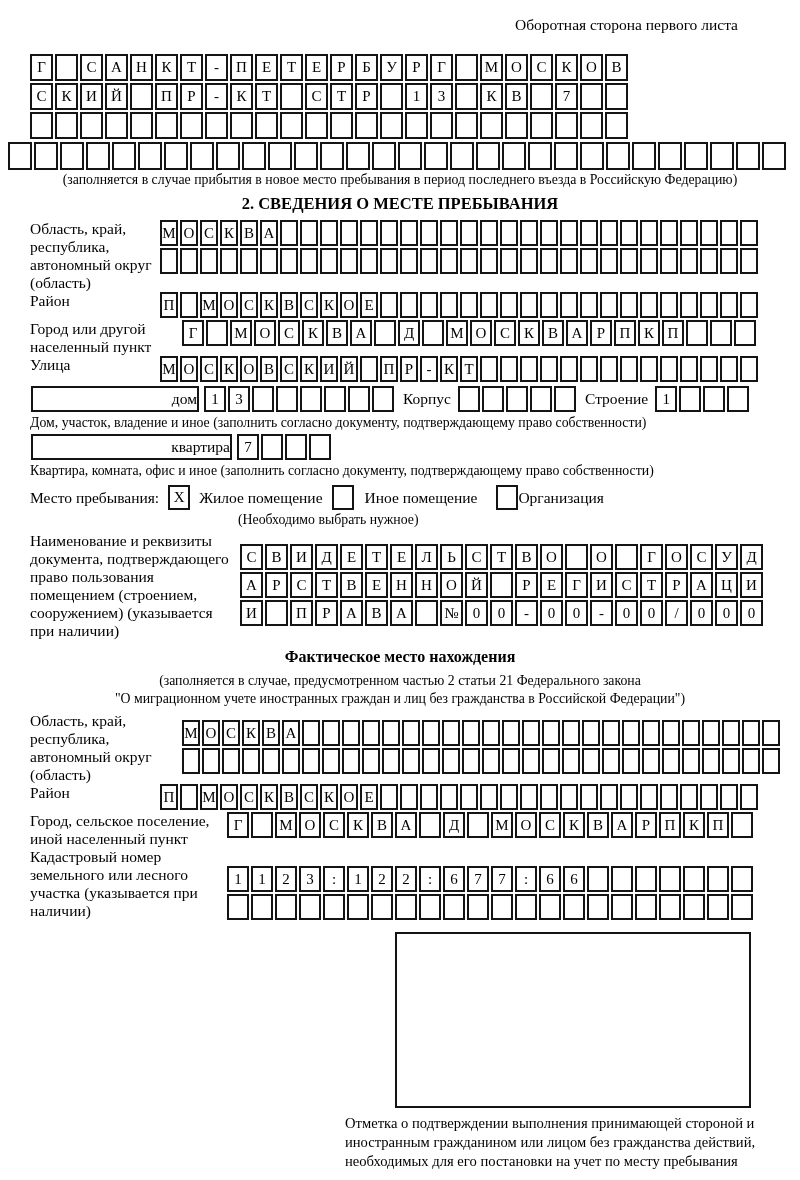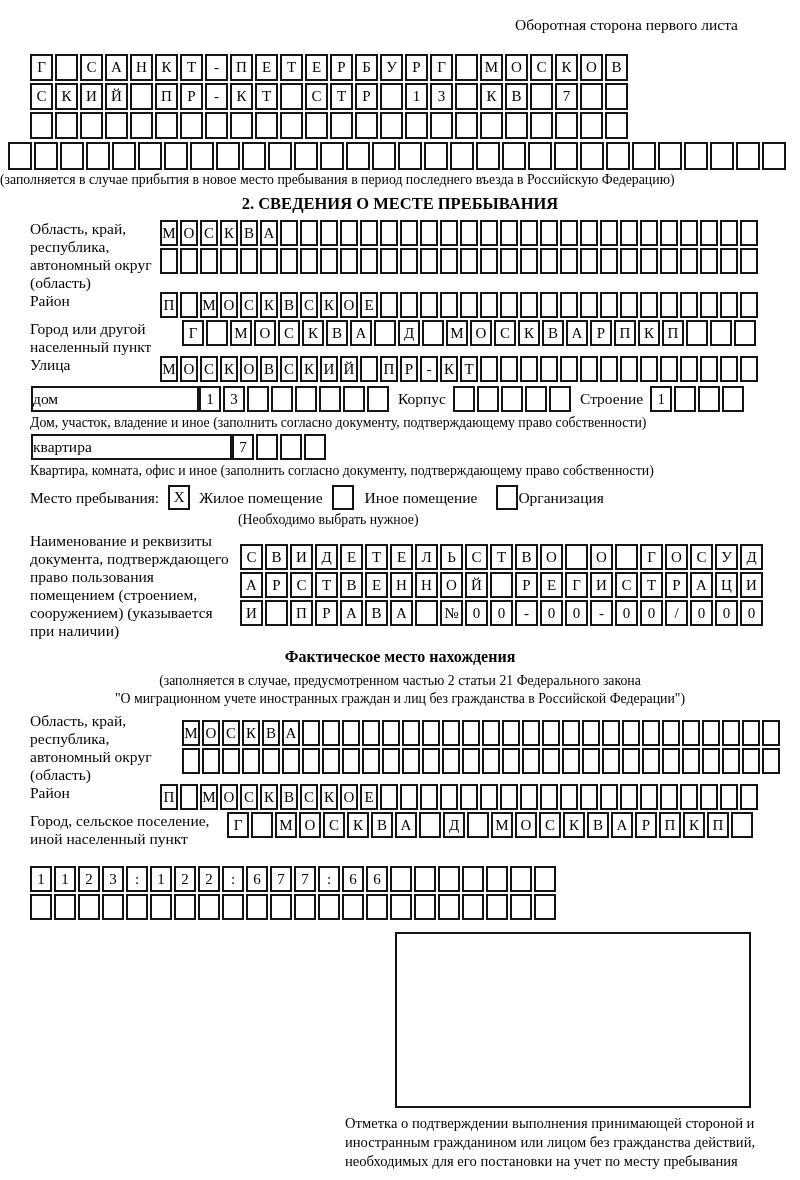--- a/index.html
+++ b/index.html
@@ -28,30 +28,30 @@
   }
   .c24 .cbox  { width:23px; }
   .c30full .cbox { width:24px; height:28px; }
   .c30 .cbox  { width:18px; height:26px; }
   .c24i .cbox { width:22px; height:26px; }
   .c21 .cbox  { width:23px; height:26px; }
   .c22 .cbox  { width:22px; height:26px; }
 
   .fullrow { margin-left:8px; margin-top:1px; }
 
-  .note { font-size:13.8px; margin-top:2px; margin-bottom:2px; }
+  .note { font-size:13.8px; text-align:center; margin-top:2px; margin-bottom:2px; }
   .note-left { font-size:13.8px; margin-left:30px; margin-top:1px; margin-bottom:3px; }
 
   .sec-title { text-align:center; font-weight:bold; font-size:16.5px; margin:6px 0 6px 0; }
   .sub-title { text-align:center; font-weight:bold; font-size:16px; margin:8px 0 6px 0; }
 
   .house-row { display:flex; align-items:flex-start; margin:2px 0 0 31px; }
   .widebox {
     box-sizing:border-box; border:2px solid #141414; height:26px; line-height:22px;
-    text-align:left; font-size:15.5px; flex-shrink:0; 
+    text-align:right; font-size:15.5px; flex-shrink:0; margin-right:5px;
   }
   .wb-house { width:168px; }
   .wb-flat  { width:201px; }
   .inline-label { font-size:15.5px; line-height:26px; margin:0 7px 0 7px; white-space:nowrap; }
 
   .stay-row { display:flex; align-items:center; margin:6px 0 0 30px; font-size:15.5px; }
   .checkbox {
     box-sizing:border-box; width:22px; height:25px; border:2px solid #141414;
     text-align:center; font-size:15px; line-height:21px; flex-shrink:0;
   }
@@ -627,20 +627,21 @@
         <span class="cbox">А</span>
         <span class="cbox">Р</span>
         <span class="cbox">П</span>
         <span class="cbox">К</span>
         <span class="cbox">П</span>
         <span class="cbox"></span>
       </div>
   </div>
 
   <div class="field">
+    <div class="flabel w197">Кадастровый номер земельного или лесного участка (указывается при наличии)</div>
     <div style="margin-top:18px;">
       <div class="cellrow c22">
           <span class="cbox">1</span>
           <span class="cbox">1</span>
           <span class="cbox">2</span>
           <span class="cbox">3</span>
           <span class="cbox">:</span>
           <span class="cbox">1</span>
           <span class="cbox">2</span>
           <span class="cbox">2</span>

